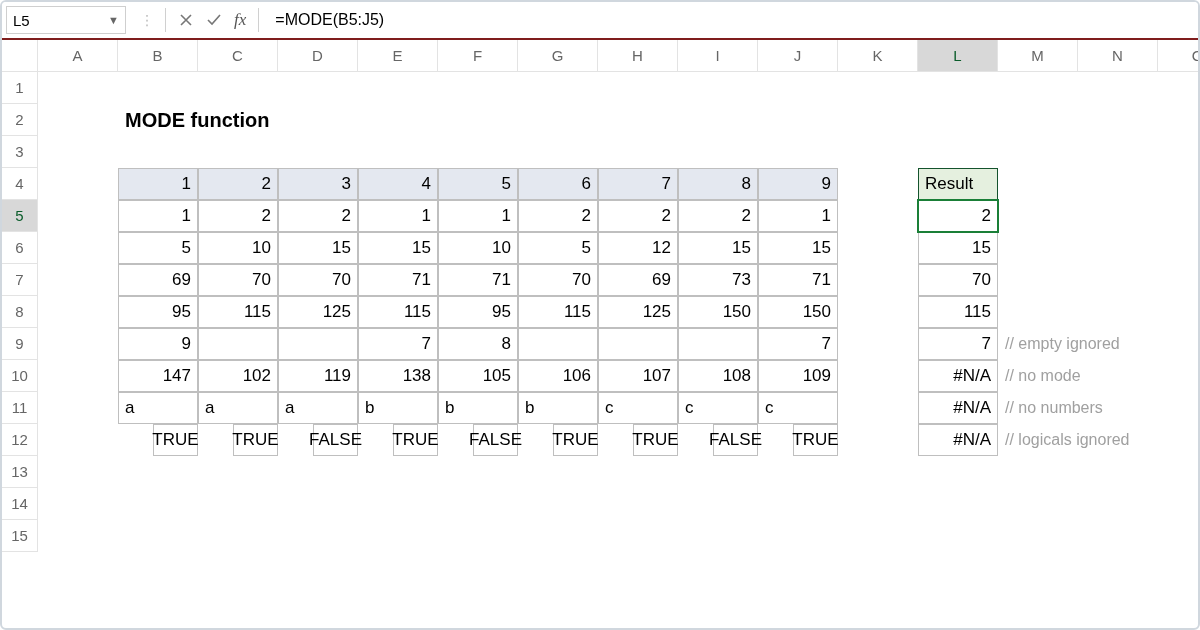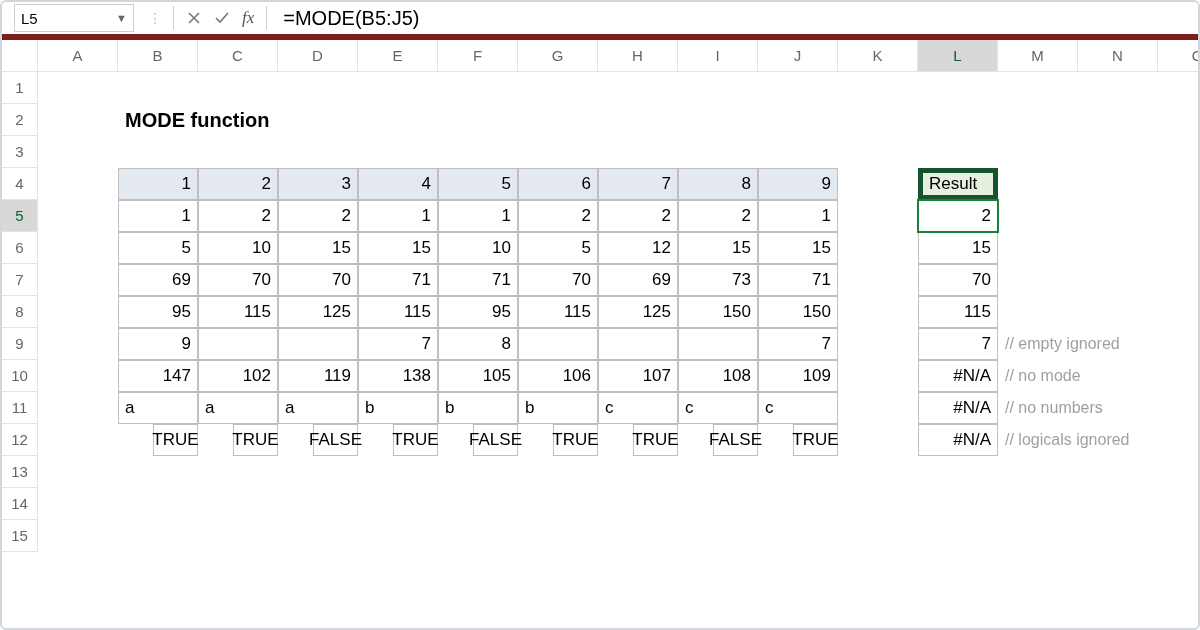--- a/index.html
+++ b/index.html
@@ -12,23 +12,22 @@
     height: 630px;
     overflow: hidden;
     position: relative;
     border: 2px solid #d0d7de;
     border-radius: 6px;
   }
   .formula-bar {
     display: flex;
     align-items: center;
     height: 38px;
-    border-bottom: 6px solid #7f1d1d;
+    border-bottom: 2px solid #7f1d1d;
     background: #fff;
-    padding-left: 8px;
   }
   .name-box {
     width: 120px;
     height: 28px;
     margin: 0 10px 0 4px;
     display: flex;
     align-items: center;
     border: 1px solid #cfcfcf;
     padding: 0 6px;
     font-size: 15px;
@@ -50,21 +49,21 @@
     justify-content: center;
     color: #888;
     margin: 0 2px;
   }
   .fb-btn svg { width: 16px; height: 16px; }
   .fx-label { font-style: italic; font-family: "Times New Roman", serif; font-size: 17px; margin: 0 6px; color: #555;}
   .formula-input {
     flex: 1;
     border: none;
     outline: none;
-    font-size: 20px;
+    font-size: 16px;
     padding: 4px 10px;
     font-family: "Segoe UI", Arial, sans-serif;
   }
   
   .sheet {
     position: relative;
     display: grid;
     grid-template-columns: 36px repeat(15, 80px);
     grid-auto-rows: 32px;
   }
@@ -86,21 +85,21 @@
     padding: 0 6px;
     font-size: 17px;
     position: relative;
     justify-content: flex-end;
   }
   .cell.left { justify-content: flex-start; }
   .cell.center { justify-content: center; margin-left: 35px; }
   .title-cell { font-size: 20px; font-weight: 700; justify-content: flex-start; }
   .bordered { border: 1px solid #bfbfbf; }
   .hdr-blue { background: #e4e8f0; border: 1px solid #bfbfbf; }
-  .hdr-green { background: #e5f0df; border: 5px solid #14532d; justify-content: flex-start; }
+  .hdr-green { background: #e5f0df; border: 1px solid #14532d; justify-content: flex-start; }
   .selected-cell {
     outline: 2px solid #1a7f37;
     outline-offset: -1px;
     z-index: 3;
   }
   .comment { color: #a0a0a0; justify-content: flex-start; font-size: 16px;}
 </style>
 </head>
 <body>
 

